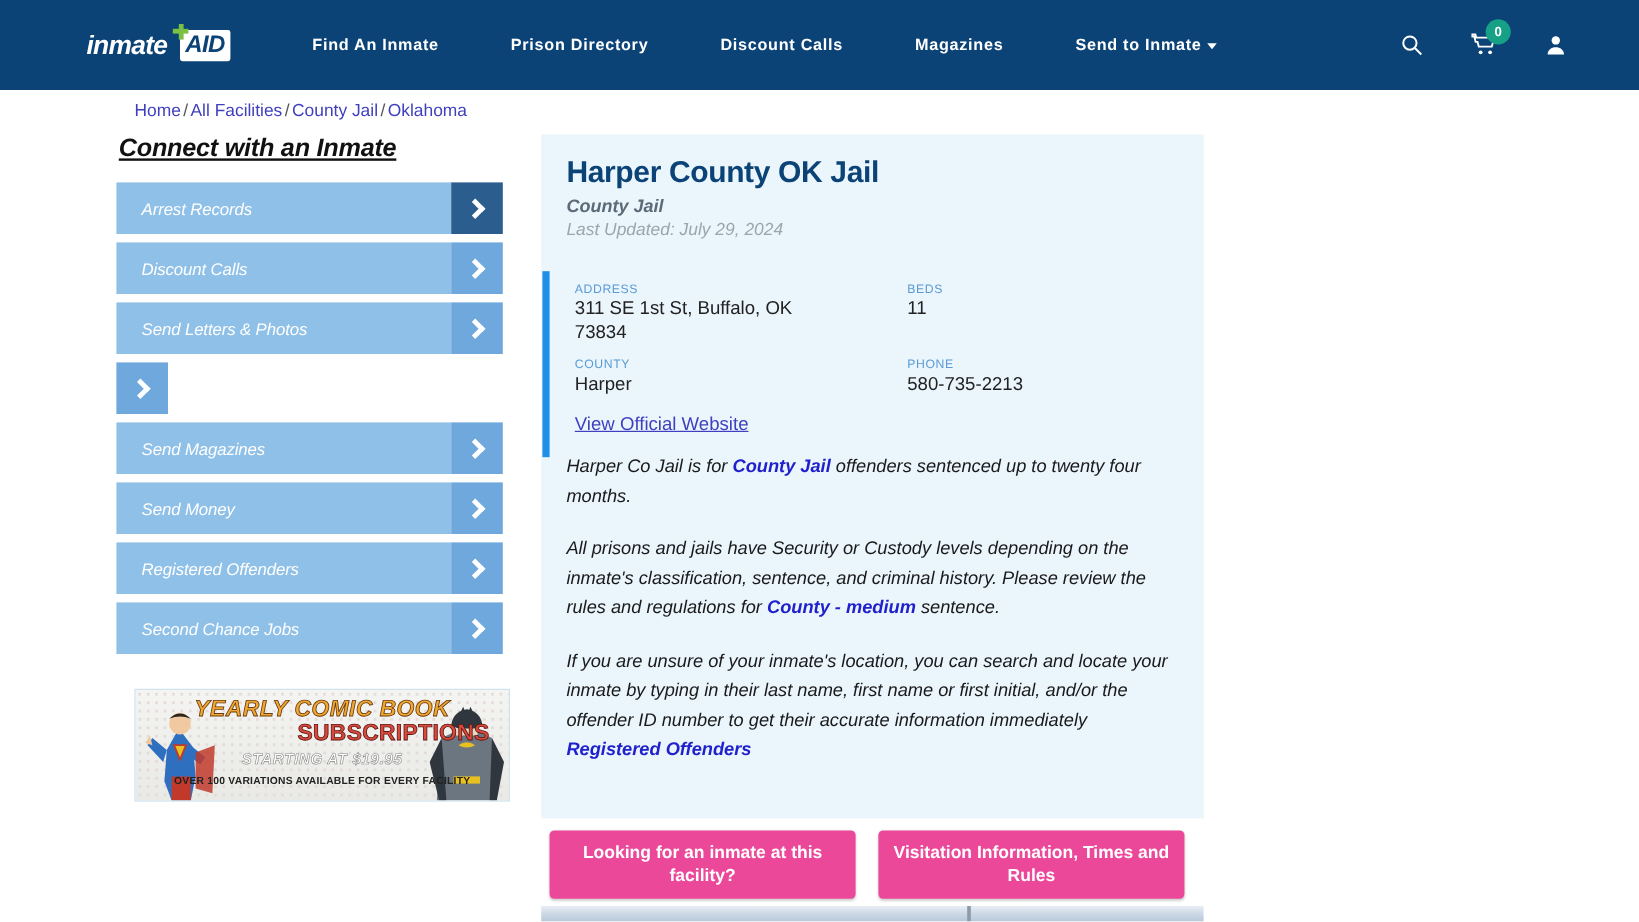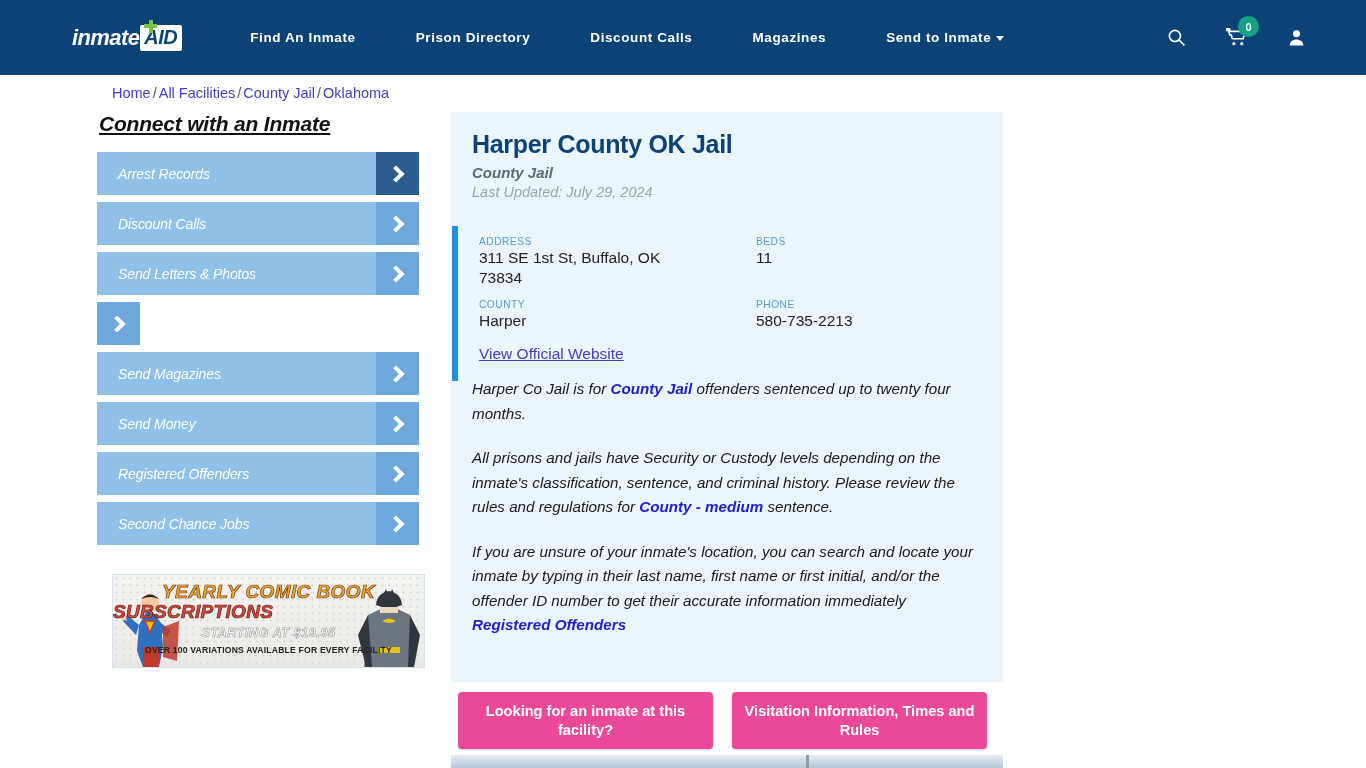--- a/index.html
+++ b/index.html
@@ -37,21 +37,21 @@
     font-style: italic;
   }
   .logo-aid {
     background: #ffffff;
     color: #0c4377;
     font-size: 20px;
     font-weight: bold;
     font-style: italic;
     padding: 1px 5px 2px 4px;
     letter-spacing: -0.5px;
-    margin-left: 1px;
+    margin-left: 11px;
     border-radius: 2px;
   }
   .logo-cross {
     position: absolute;
     left: 72px;
     top: -3px;
     width: 13px;
     height: 13px;
   }
   .logo-cross:before, .logo-cross:after {
@@ -206,24 +206,23 @@
     font-size: 19px;
     font-weight: bold;
     font-style: italic;
     color: #f0a830;
     -webkit-text-stroke: 0.7px #6b3a10;
     letter-spacing: 0.4px;
   }
   .ad-t2 {
     position: absolute;
     top: 26px; left: 0; right: 16px;
-    text-align: left;
+    text-align: right;
     font-size: 19px;
     font-weight: bold;
-    font-style: italic;
     color: #d94a3c;
     -webkit-text-stroke: 0.7px #5c1410;
     letter-spacing: 0.3px;
   }
   .ad-t3 {
     position: absolute;
     top: 51px; left: 0; right: 0;
     text-align: center;
     font-size: 12.5px;
     font-weight: bold;

